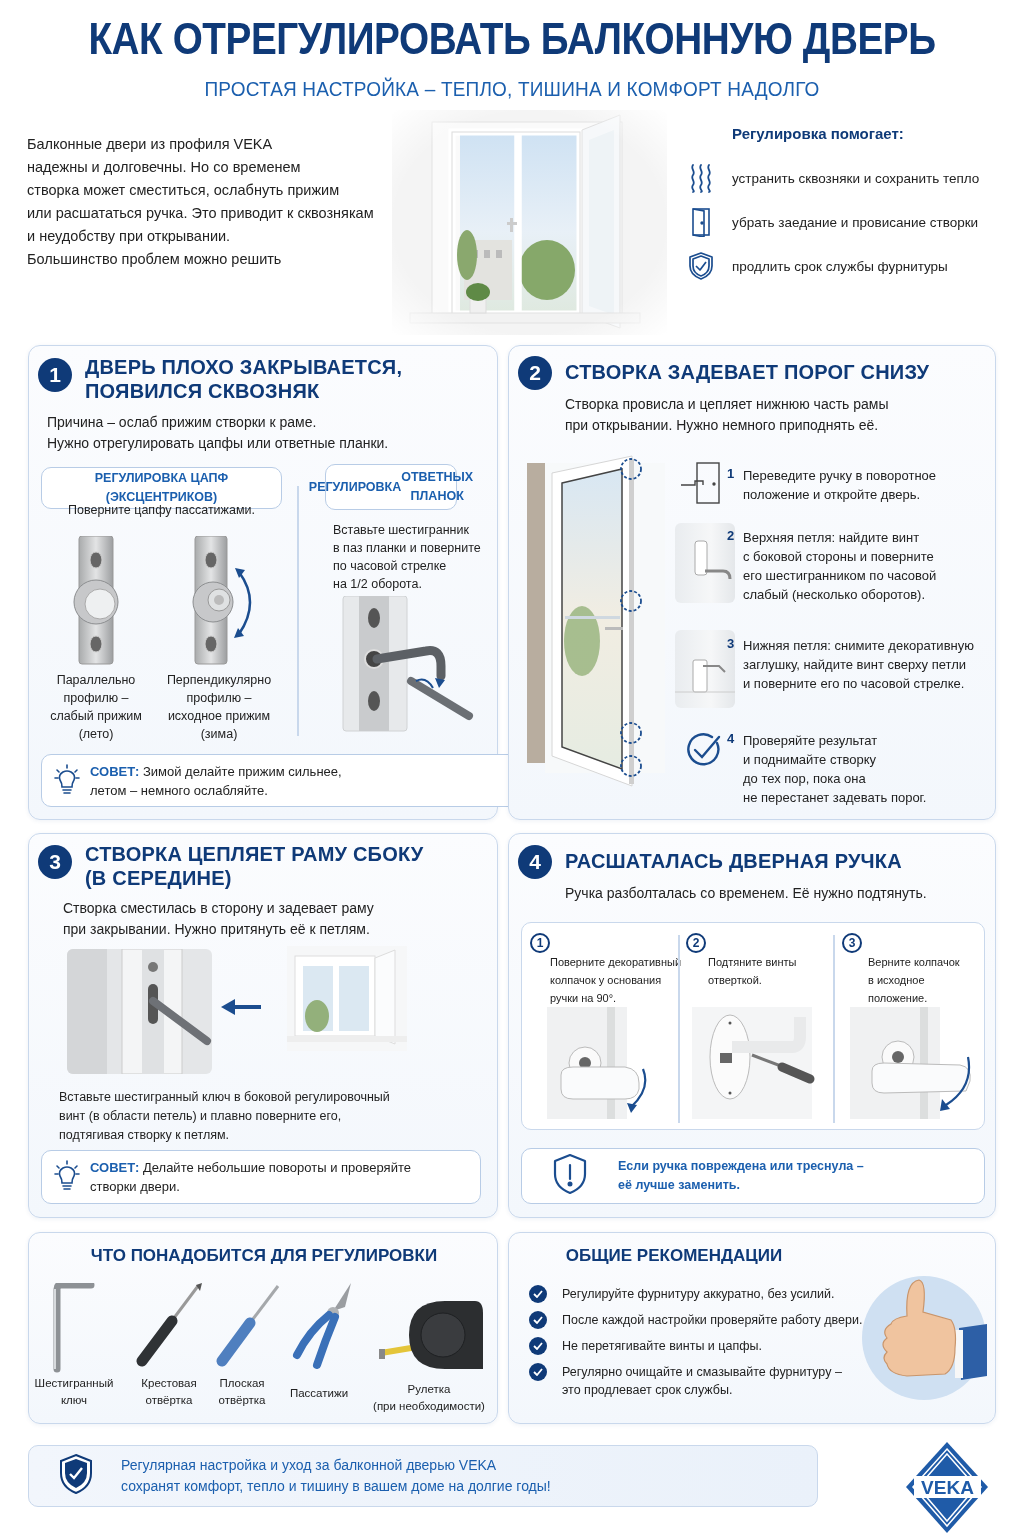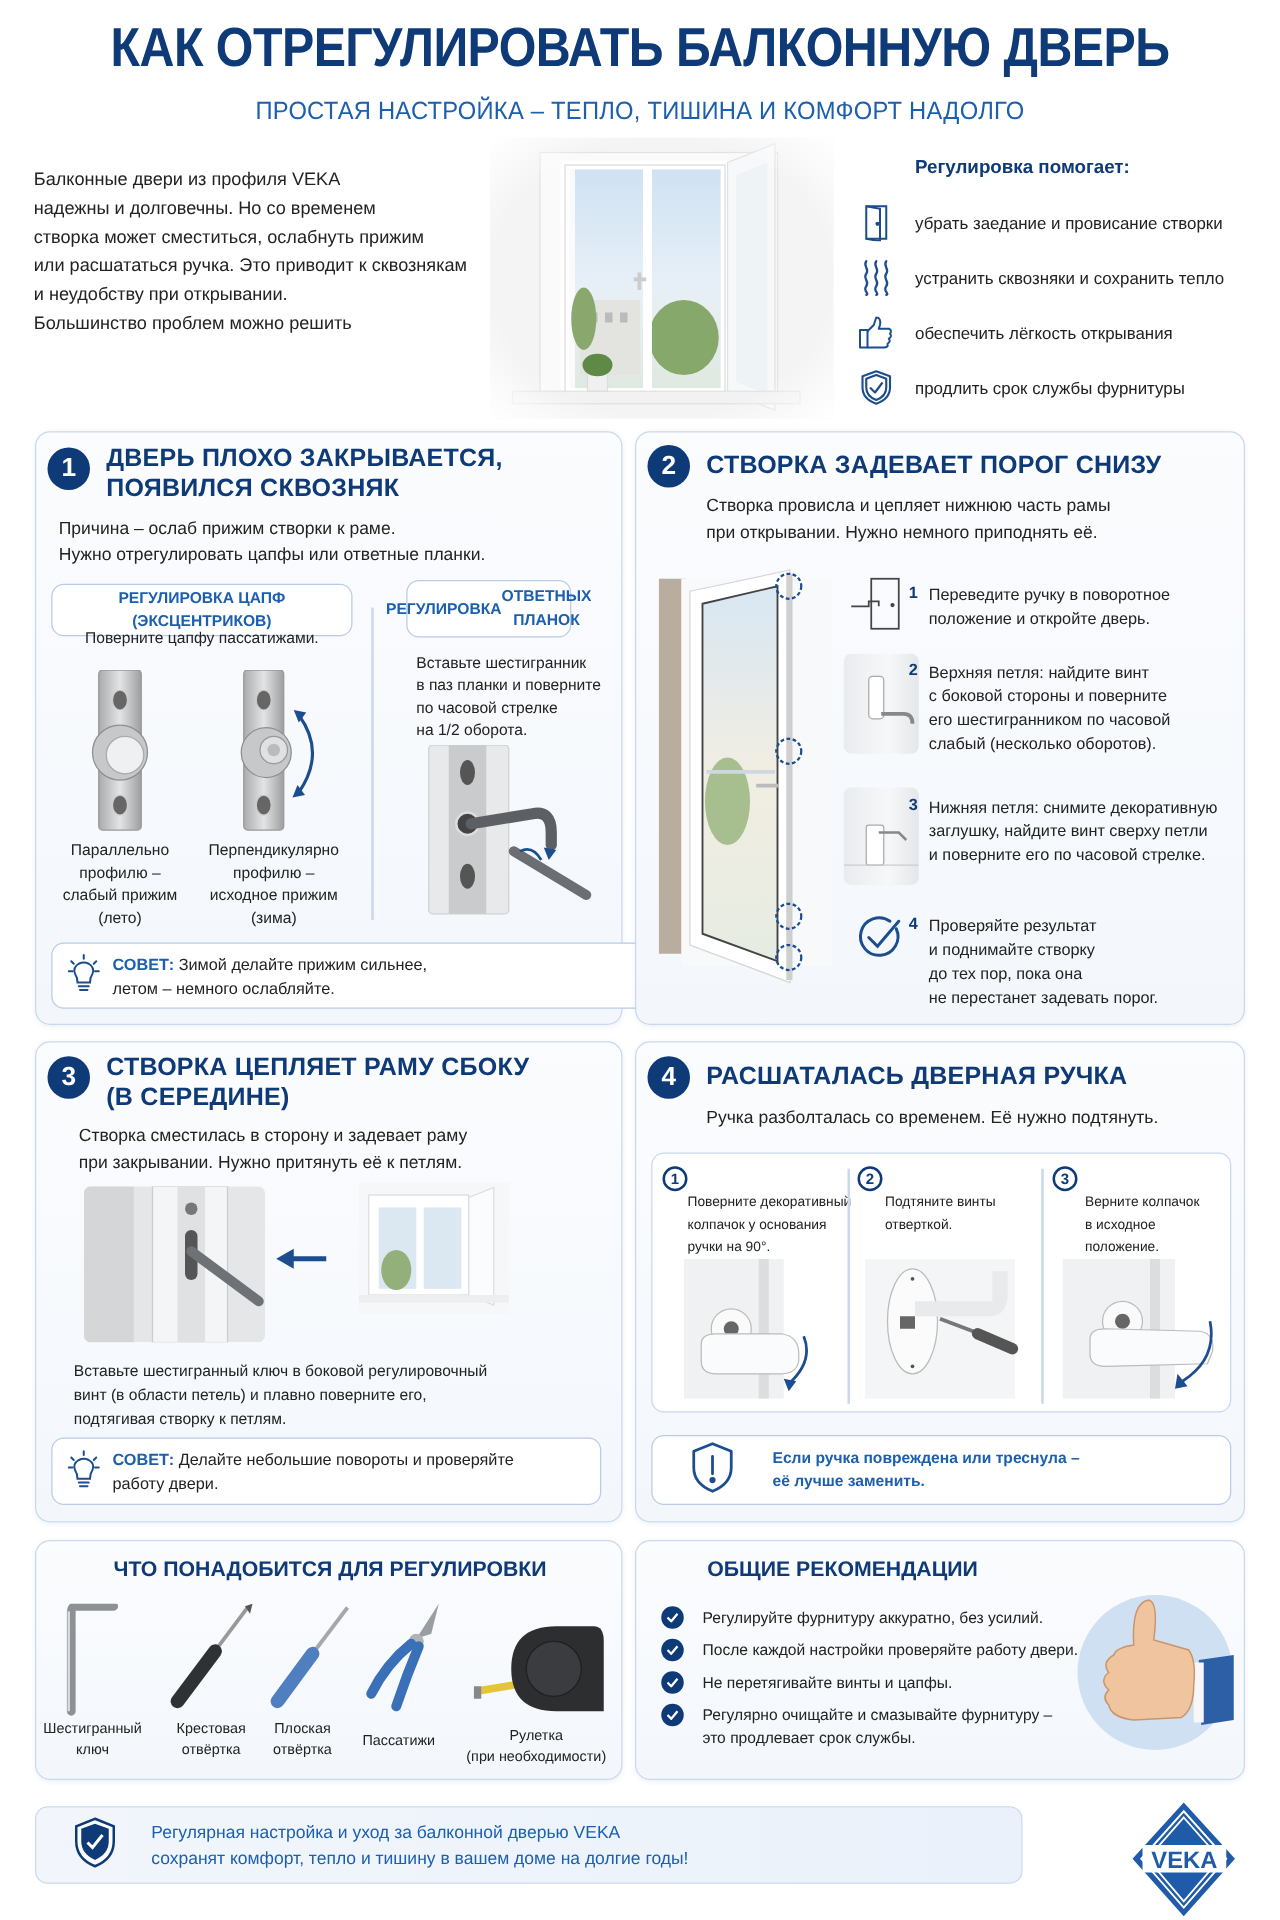--- a/index.html
+++ b/index.html
@@ -98,46 +98,37 @@
     <rect x="78" y="188" width="16" height="15" fill="#f0f0f0" stroke="#ddd"></rect>
     <ellipse cx="86" cy="182" rx="12" ry="9" fill="#5f8a46"></ellipse>
     <rect x="0" y="0" width="275" height="225" fill="url(#fade)"></rect>
   </svg>
 </div>
 
 <div class="helps">
   <div class="helps-title">Регулировка помогает:</div>
   <div class="help-item">
     <span class="ico">
+      <svg width="26" height="30" viewBox="0 0 26 30" fill="none" stroke="#1b4d8f" stroke-width="1.8" stroke-linecap="round">
+        <path d="M5 2c-3 4 3 6 0 10s3 6 0 10s3 6 0 7"></path>
+          <path d="M13 2c-3 4 3 6 0 10s3 6 0 10s3 6 0 7"></path>
+          <path d="M21 2c-3 4 3 6 0 10s3 6 0 10s3 6 0 7"></path>
+      </svg>
+    </span>
+    <span class="txt">устранить сквозняки и сохранить тепло</span>
+  </div>
+  <div class="help-item">
+    <span class="ico">
       <svg width="22" height="30" viewBox="0 0 22 30" fill="none" stroke="#1b4d8f" stroke-width="1.6">
         <rect x="3" y="2" width="16" height="26"></rect>
           <path d="M3 2 L14 4 L14 30 L3 28"></path>
           <circle cx="12" cy="16" r="0.9" fill="#1b4d8f"></circle>
       </svg>
     </span>
     <span class="txt">убрать заедание и провисание створки</span>
-  </div>
-  <div class="help-item">
-    <span class="ico">
-      <svg width="26" height="30" viewBox="0 0 26 30" fill="none" stroke="#1b4d8f" stroke-width="1.8" stroke-linecap="round">
-        <path d="M5 2c-3 4 3 6 0 10s3 6 0 10s3 6 0 7"></path>
-          <path d="M13 2c-3 4 3 6 0 10s3 6 0 10s3 6 0 7"></path>
-          <path d="M21 2c-3 4 3 6 0 10s3 6 0 10s3 6 0 7"></path>
-      </svg>
-    </span>
-    <span class="txt">устранить сквозняки и сохранить тепло</span>
-  </div>
-  <div class="help-item">
-    <span class="ico">
-      <svg width="30" height="28" viewBox="0 0 30 28" fill="none" stroke="#1b4d8f" stroke-width="1.6" stroke-linejoin="round">
-        <rect x="2" y="12" width="6" height="14"></rect>
-          <path d="M8 13 L13 8 L15 2 Q19 2 18 8 L17 11 L25 11 Q28 12 26 15 Q28 17 25 19 Q27 21 24 23 Q25 26 21 26 L8 26"></path>
-      </svg>
-    </span>
-    <span class="txt">обеспечить лёгкость открывания</span>
   </div>
   <div class="help-item">
     <span class="ico">
       <svg width="26" height="30" viewBox="0 0 26 30" fill="none" stroke="#1b4d8f" stroke-width="1.7" stroke-linejoin="round">
         <path d="M13 2 L24 6 L24 15 Q24 24 13 28 Q2 24 2 15 L2 6 Z"></path>
           <path d="M13 5 L21 8 L21 15 Q21 22 13 25 Q5 22 5 15 L5 8 Z"></path>
           <path d="M8 15 L12 19 L18 11"></path>
       </svg>
     </span>
     <span class="txt">продлить срок службы фурнитуры</span>
@@ -387,21 +378,21 @@
   <div class="tip" style="left:12px; top:316px; width:440px; height:54px;">
     <span style="margin:0 10px 0 12px;">
       <svg width="26" height="32" viewBox="0 0 26 32" fill="none" stroke="#1b4d8f" stroke-width="1.6" stroke-linecap="round">
         <path d="M13 2v3M3 7l2 2M23 7l-2 2M1 15h3M22 15h3"></path>
         <path d="M8 24 Q8 20 6 17 Q4 12 9 9 Q13 7 17 9 Q22 12 20 17 Q18 20 18 24 Z"></path>
         <path d="M9 27h8M10 30h6"></path>
       </svg>
     </span>
     <div class="tip-text">
       <div><span class="tip-label">СОВЕТ:</span><span> Делайте небольшие повороты и проверяйте</span></div>
-      <div>работу двери.</div>
+      <div>створки двери.</div>
     </div>
   </div>
 </div>
 
 <div class="card" style="left:508px; top:833px; width:488px; height:385px;">
   <div class="num" style="left:9px; top:11px;">4</div>
   <div class="card-title" style="left:56px; top:15px;">РАСШАТАЛАСЬ ДВЕРНАЯ РУЧКА</div>
   <div class="card-text" style="left:56px; top:49px;">Ручка разболталась со временем. Её нужно подтянуть.</div>
 
   <div class="sub-panel" style="left:12px; top:88px; width:464px; height:208px;">

